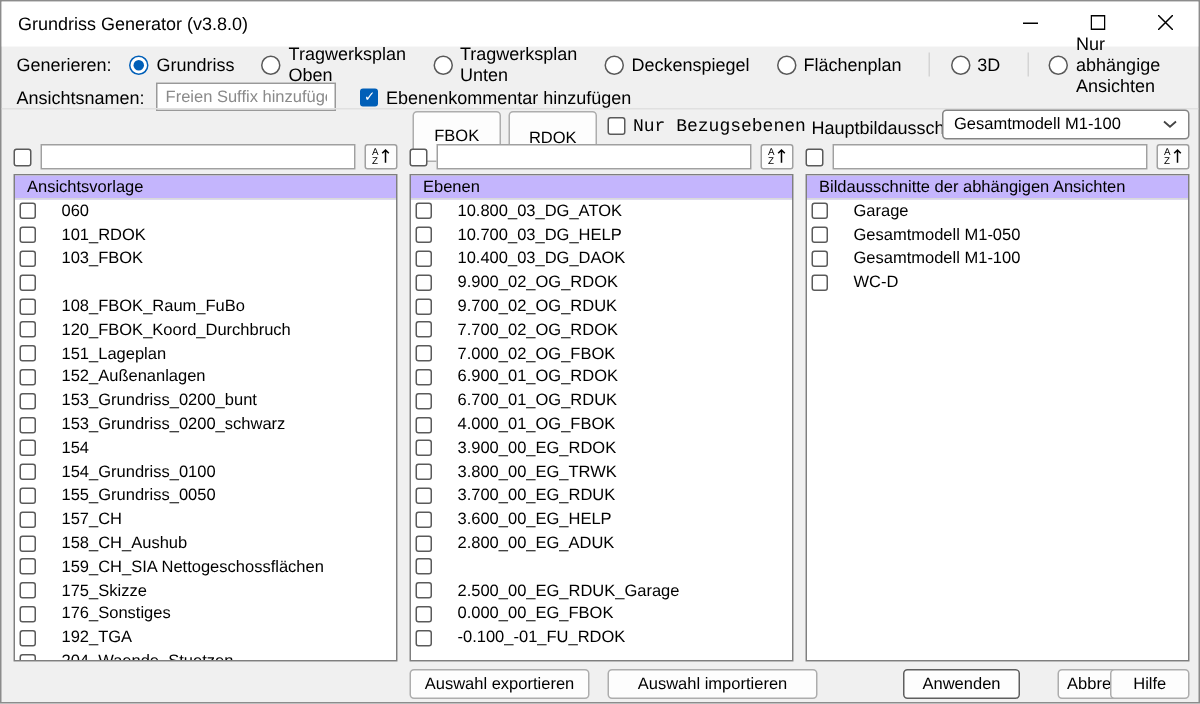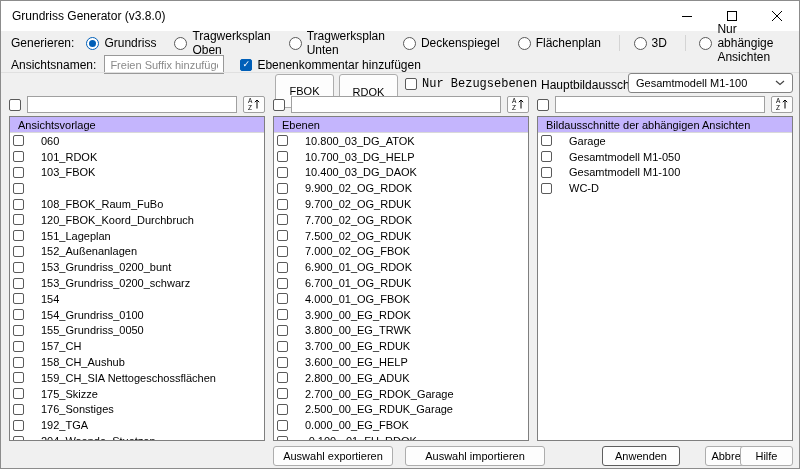--- a/index.html
+++ b/index.html
@@ -290,24 +290,20 @@
         <div class="list-row">
           <span class="checkbox"></span>
           <span class="row-label">9.700_02_OG_RDUK</span>
         </div>
         <div class="list-row">
           <span class="checkbox"></span>
           <span class="row-label">7.700_02_OG_RDOK</span>
         </div>
         <div class="list-row">
           <span class="checkbox"></span>
-          <span class="row-label">7.500_02_OG_RDUK</span>
-        </div>
-        <div class="list-row">
-          <span class="checkbox"></span>
           <span class="row-label">7.000_02_OG_FBOK</span>
         </div>
         <div class="list-row">
           <span class="checkbox"></span>
           <span class="row-label">6.900_01_OG_RDOK</span>
         </div>
         <div class="list-row">
           <span class="checkbox"></span>
           <span class="row-label">6.700_01_OG_RDUK</span>
         </div>
@@ -330,21 +326,20 @@
         <div class="list-row">
           <span class="checkbox"></span>
           <span class="row-label">3.600_00_EG_HELP</span>
         </div>
         <div class="list-row">
           <span class="checkbox"></span>
           <span class="row-label">2.800_00_EG_ADUK</span>
         </div>
         <div class="list-row">
           <span class="checkbox"></span>
-          <span class="row-label">2.700_00_EG_RDOK_Garage</span>
         </div>
         <div class="list-row">
           <span class="checkbox"></span>
           <span class="row-label">2.500_00_EG_RDUK_Garage</span>
         </div>
         <div class="list-row">
           <span class="checkbox"></span>
           <span class="row-label">0.000_00_EG_FBOK</span>
         </div>
         <div class="list-row">

